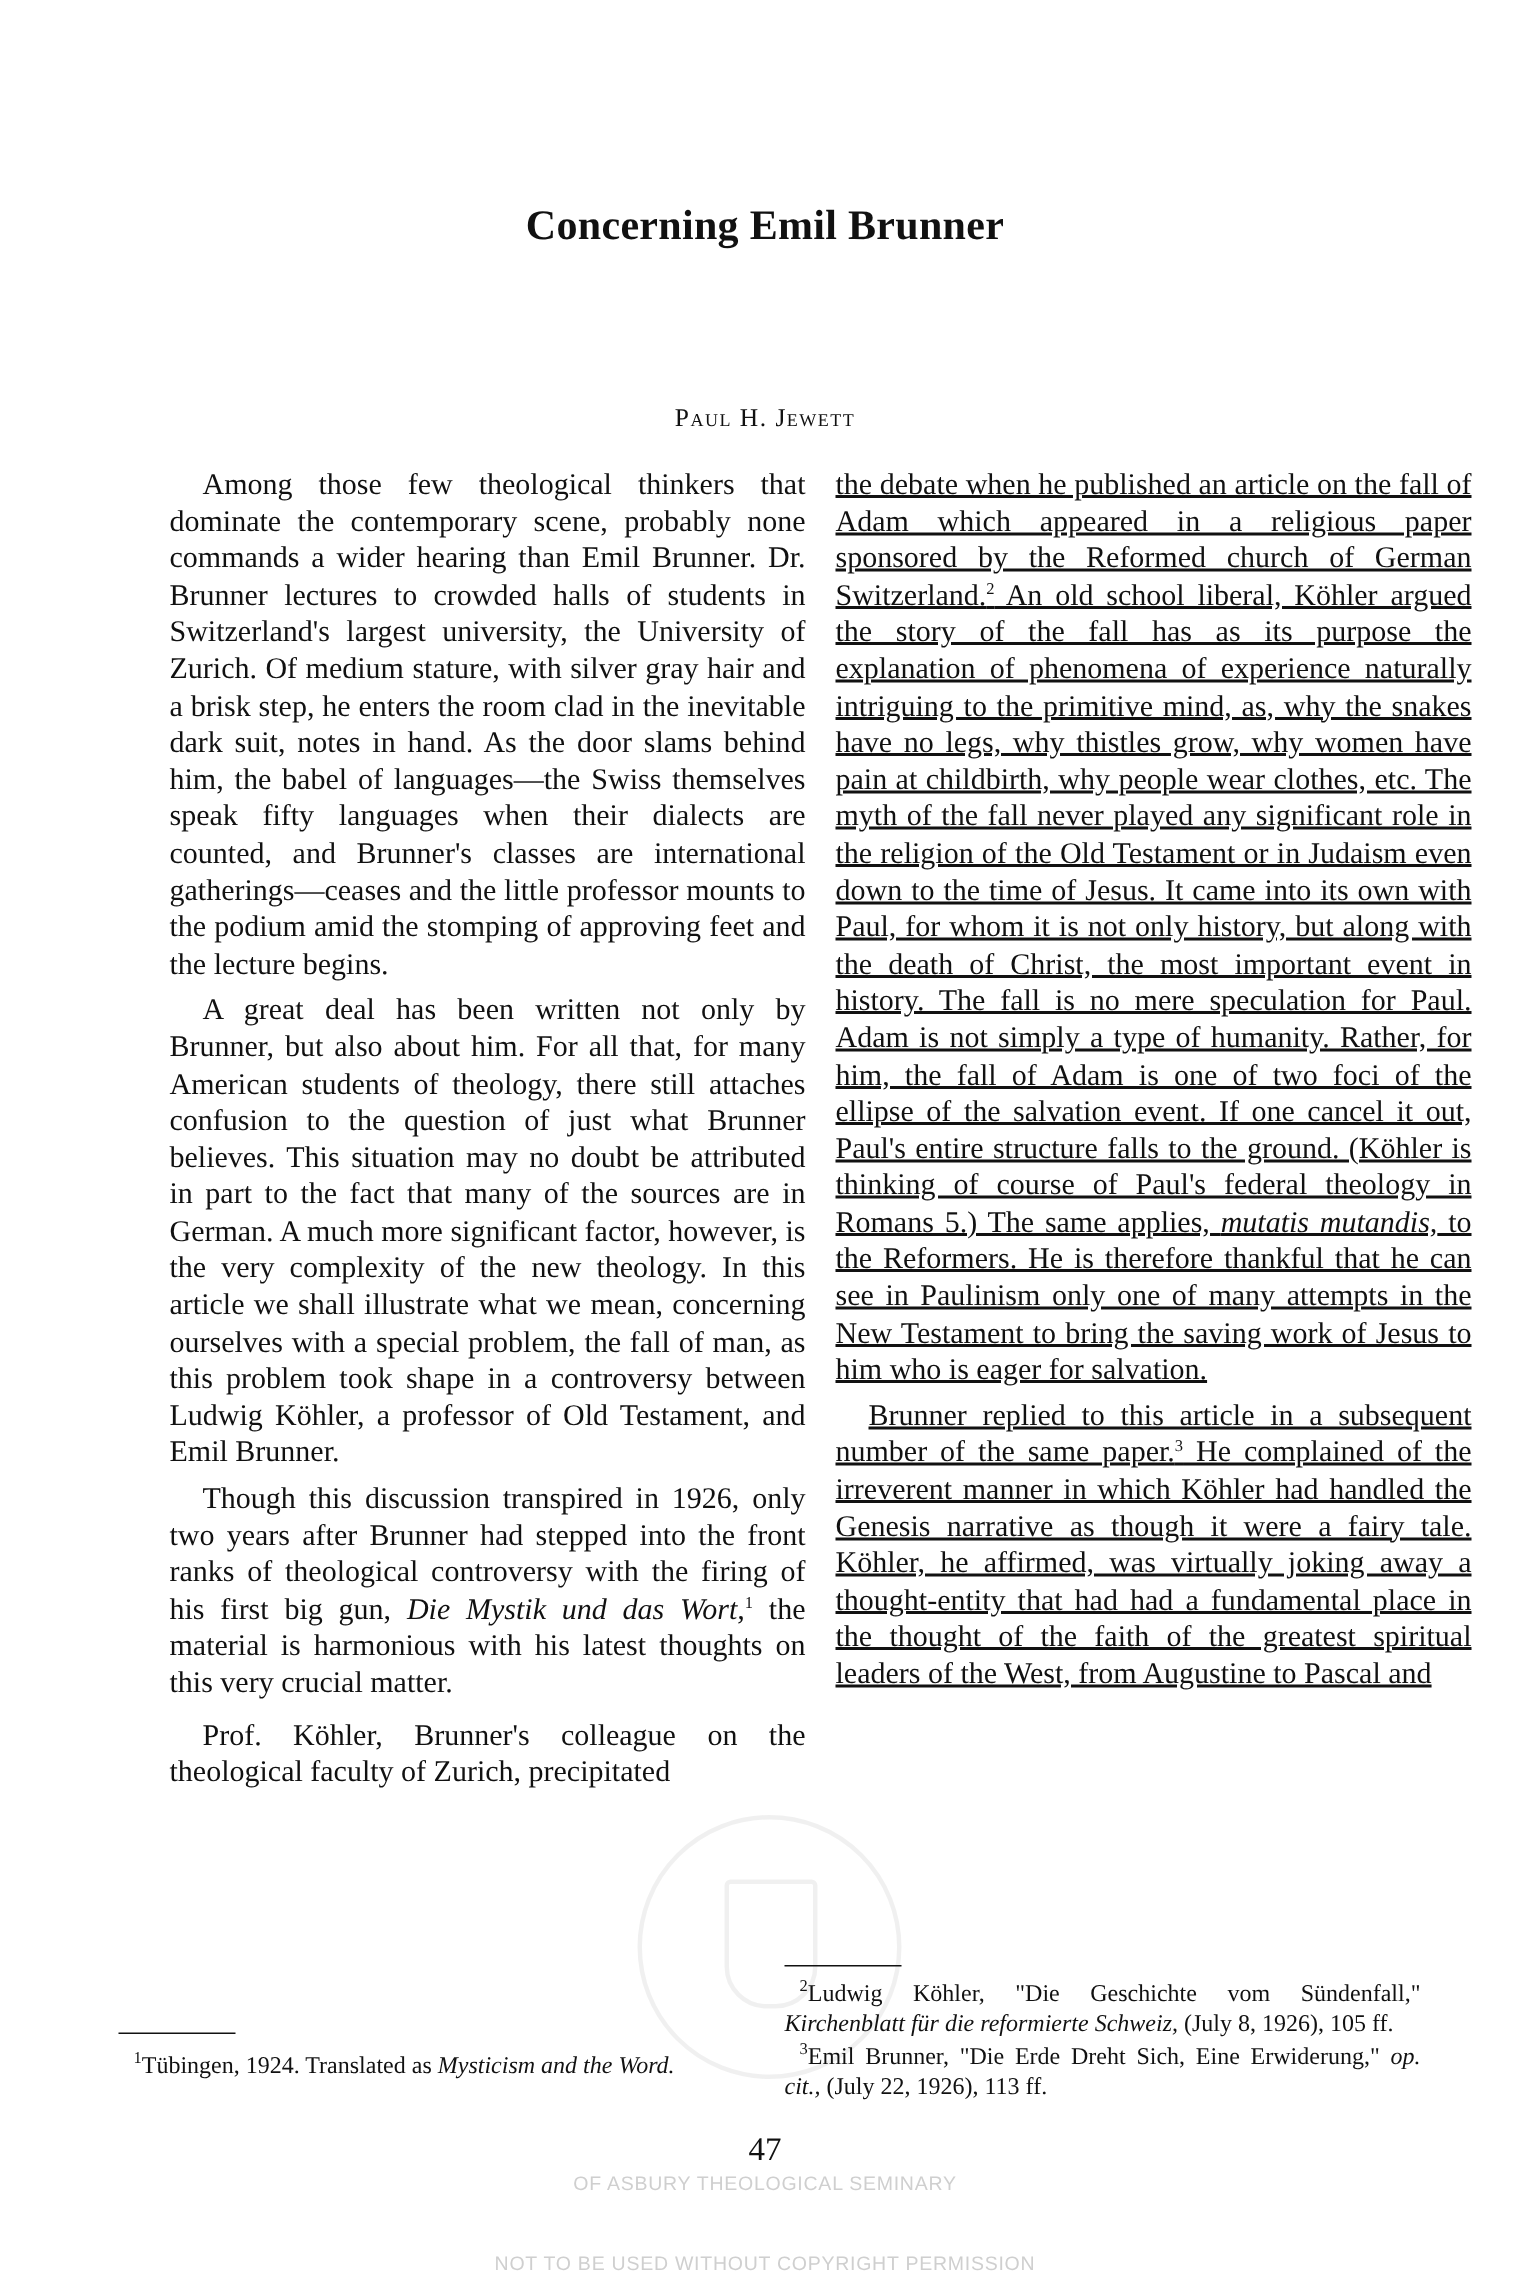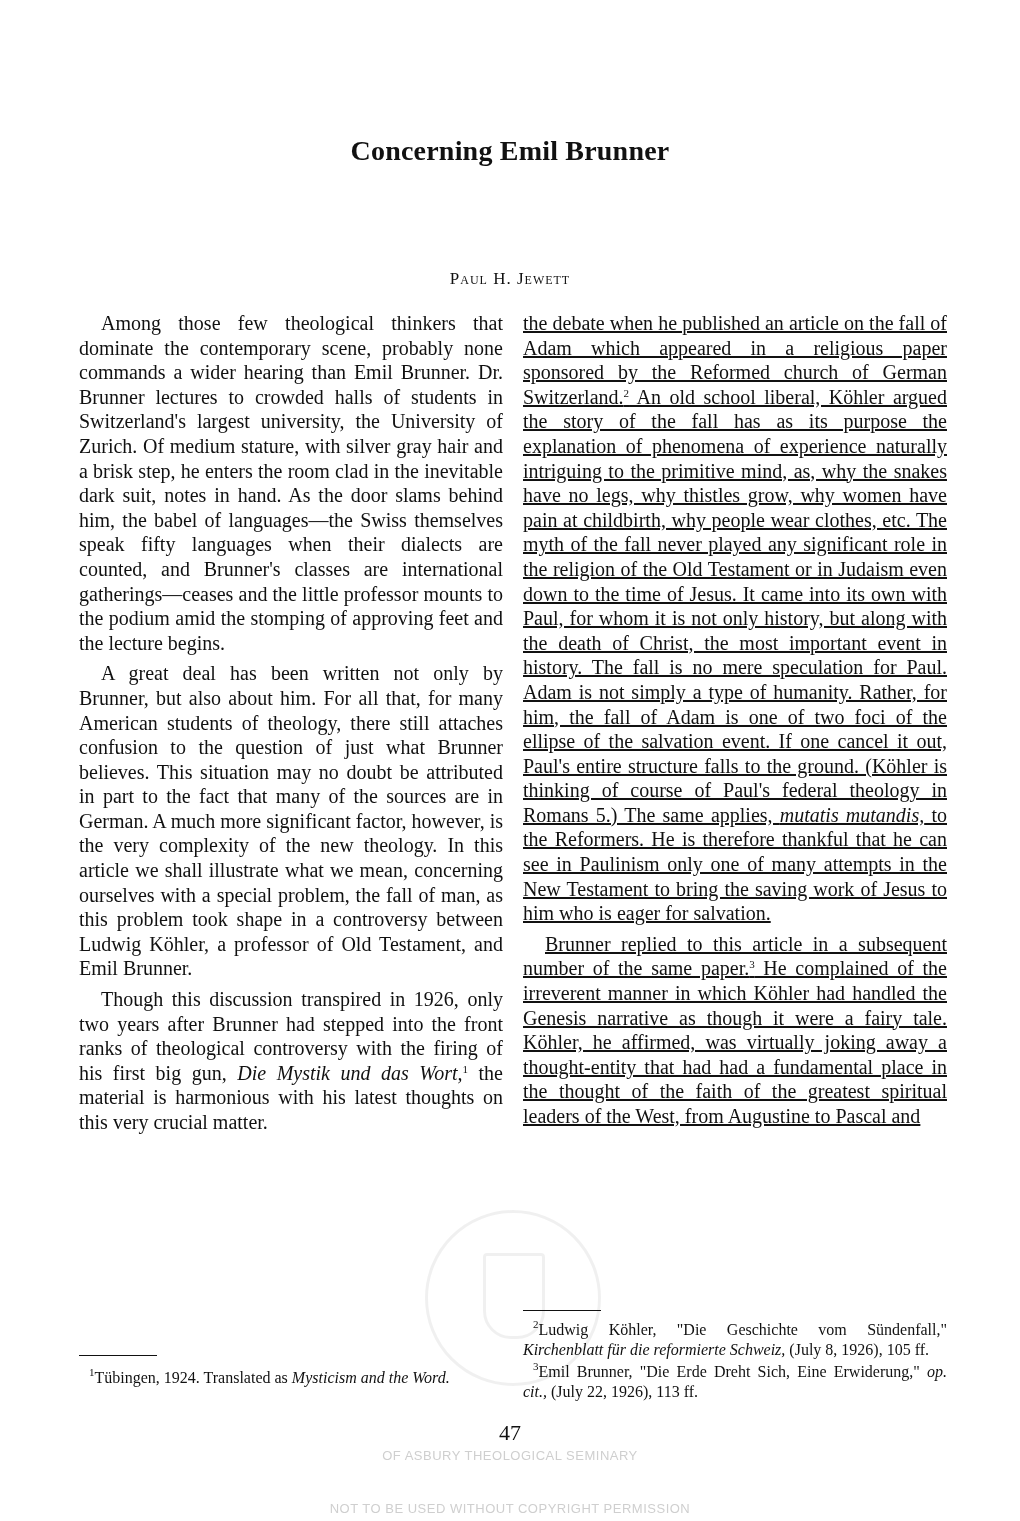--- a/index.html
+++ b/index.html
@@ -1,19 +1,19 @@
 <!DOCTYPE html>
 <html><head>
 <meta charset="utf-8">
 <style>
   html, body { margin: 0; padding: 0; background: #fff; }
   body { width: 1020px; height: 1521px; position: relative; overflow: hidden; font-family: "Liberation Serif", serif; color: #111; }
   .title { position: absolute; top: 135px; left: 0; width: 1020px; text-align: center; font-size: 28px; font-weight: bold; letter-spacing: 0.2px; }
   .author { position: absolute; top: 233px; left: 0; width: 1020px; text-align: center; font-size: 17px; font-variant: small-caps; letter-spacing: 1px; margin-top: 36px; }
-  .col { position: absolute; top: 311px; width: 424px; font-size: 20px; line-height: 24.6px; text-align: justify; }
+  .col { position: absolute; top: 311px; width: 424px; font-size: 20px; line-height: 24.6px; text-align: justify; margin-left: 34px; }
   .col p { margin: 0 0 6px 0; text-indent: 22px; }
   .col p.cont { text-indent: 0; }
   .left { left: 79px; }
   .right { left: 523px; width: 424px; text-decoration: underline; }
   sup { font-size: 11px; vertical-align: 7px; line-height: 0; }
   .rule { position: absolute; height: 1px; background: #111; width: 78px; }
   .fn { position: absolute; font-size: 16px; line-height: 20px; text-align: justify; }
   .fn p { margin: 0 0 2px 0; text-indent: 10px; }
   .pageno { position: absolute; top: 1420px; left: 0; width: 1020px; text-align: center; font-size: 22px; }
   .wm { position: absolute; left: 0; width: 1020px; text-align: center; font-family: "Liberation Sans", sans-serif; color: #cfcfcf; font-size: 13px; letter-spacing: 0.5px; }
@@ -25,20 +25,21 @@
 
 <div class="seal"></div>
 
 <h1 class="title" style="margin:0">Concerning Emil Brunner</h1>
 <div class="author">Paul H. Jewett</div>
 
 <div class="col left">
     <p>Among those few theological thinkers that dominate the contemporary scene, probably none commands a wider hearing than Emil Brunner. Dr. Brunner lectures to crowded halls of students in Switzerland's largest university, the University of Zurich. Of medium stature, with silver gray hair and a brisk step, he enters the room clad in the inevitable dark suit, notes in hand. As the door slams behind him, the babel of languages—the Swiss themselves speak fifty languages when their dialects are counted, and Brunner's classes are international gatherings—ceases and the little professor mounts to the podium amid the stomping of approving feet and the lecture begins.</p>
     <p>A great deal has been written not only by Brunner, but also about him. For all that, for many American students of theology, there still attaches confusion to the question of just what Brunner believes. This situation may no doubt be attributed in part to the fact that many of the sources are in German. A much more significant factor, however, is the very complexity of the new theology. In this article we shall illustrate what we mean, concerning ourselves with a special problem, the fall of man, as this problem took shape in a controversy between Ludwig Köhler, a professor of Old Testament, and Emil Brunner.</p>
     <p><span>Though this discussion transpired in 1926, only two years after Brunner had stepped into the front ranks of theological controversy with the firing of his first big gun, </span><i>Die Mystik und das Wort,</i><sup>1</sup><span> the material is harmonious with his latest thoughts on this very crucial matter.</span></p>
+    <p style="margin-top:10px">Prof. Köhler, Brunner's colleague on the theological faculty of Zurich, precipitated</p>
   </div>
 
 <div class="col right">
   <p class="cont"><span>the debate when he published an article on the fall of Adam which appeared in a religious paper sponsored by the Reformed church of German Switzerland.</span><sup>2</sup><span> An old school liberal, Köhler argued the story of the fall has as its purpose the explanation of phenomena of experience naturally intriguing to the primitive mind, as, why the snakes have no legs, why thistles grow, why women have pain at childbirth, why people wear clothes, etc. The myth of the fall never played any significant role in the religion of the Old Testament or in Judaism even down to the time of Jesus. It came into its own with Paul, for whom it is not only history, but along with the death of Christ, the most important event in history. The fall is no mere speculation for Paul. Adam is not simply a type of humanity. Rather, for him, the fall of Adam is one of two foci of the ellipse of the salvation event. If one cancel it out, Paul's entire structure falls to the ground. (Köhler is thinking of course of Paul's federal theology in Romans 5.) The same applies, </span><i>mutatis mutandis,</i><span> to the Reformers. He is therefore thankful that he can see in Paulinism only one of many attempts in the New Testament to bring the saving work of Jesus to him who is eager for salvation.</span></p>
   <p><span>Brunner replied to this article in a subsequent number of the same paper.</span><sup>3</sup><span> He complained of the irreverent manner in which Köhler had handled the Genesis narrative as though it were a fairy tale. Köhler, he affirmed, was virtually joking away a thought-entity that had had a fundamental place in the thought of the faith of the greatest spiritual leaders of the West, from Augustine to Pascal and</span></p>
 </div>
 
 <div class="rule" style="left:79px; top:1355px;"></div>
 <div class="fn" style="left:79px; top:1368px; width:424px;">
   <p><sup>1</sup><span>Tübingen, 1924. Translated as </span><i>Mysticism and the Word.</i></p>

